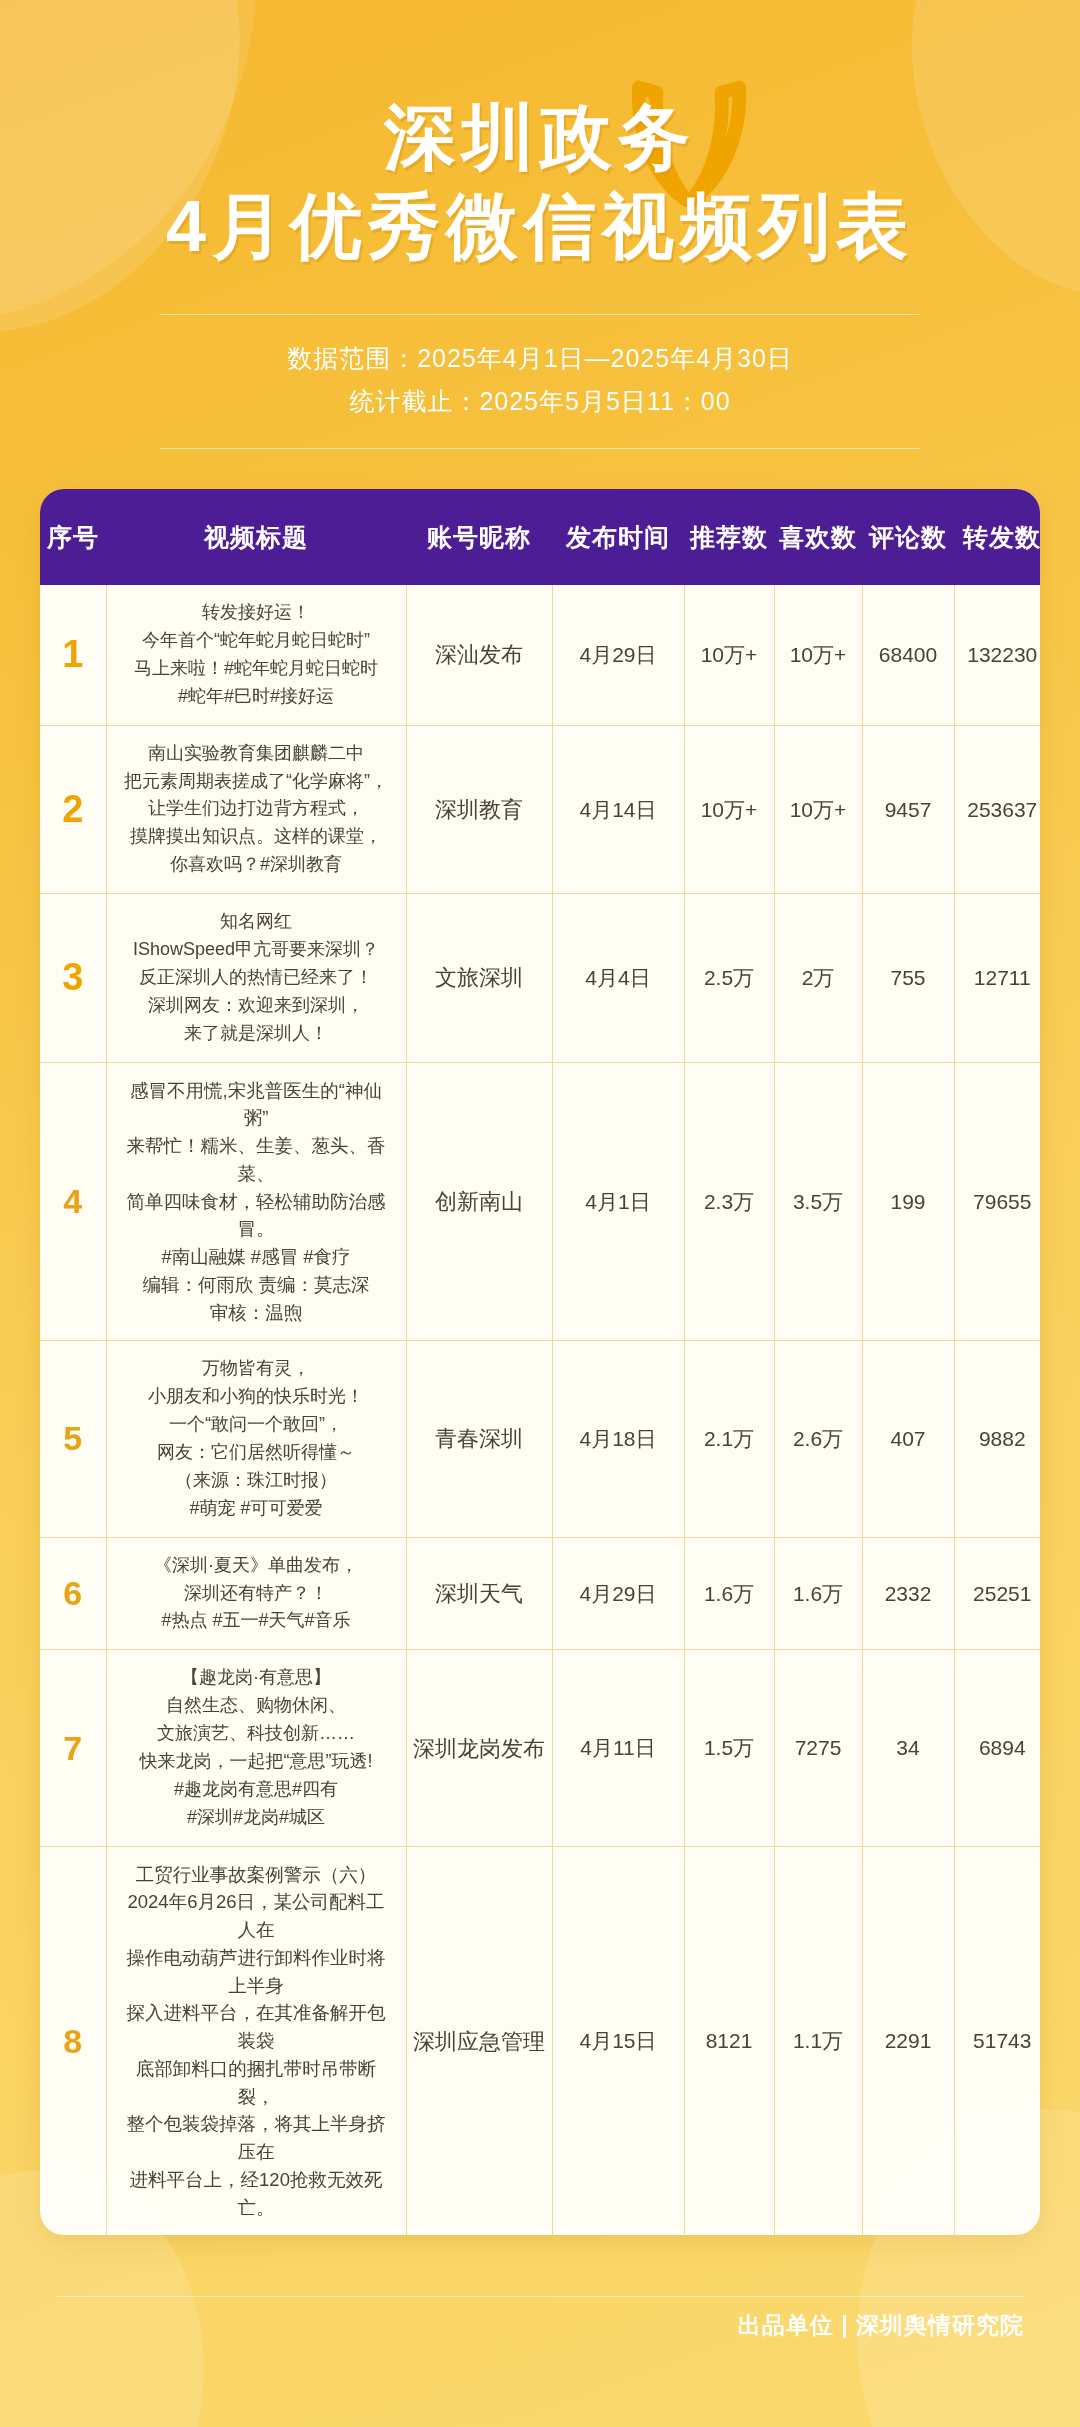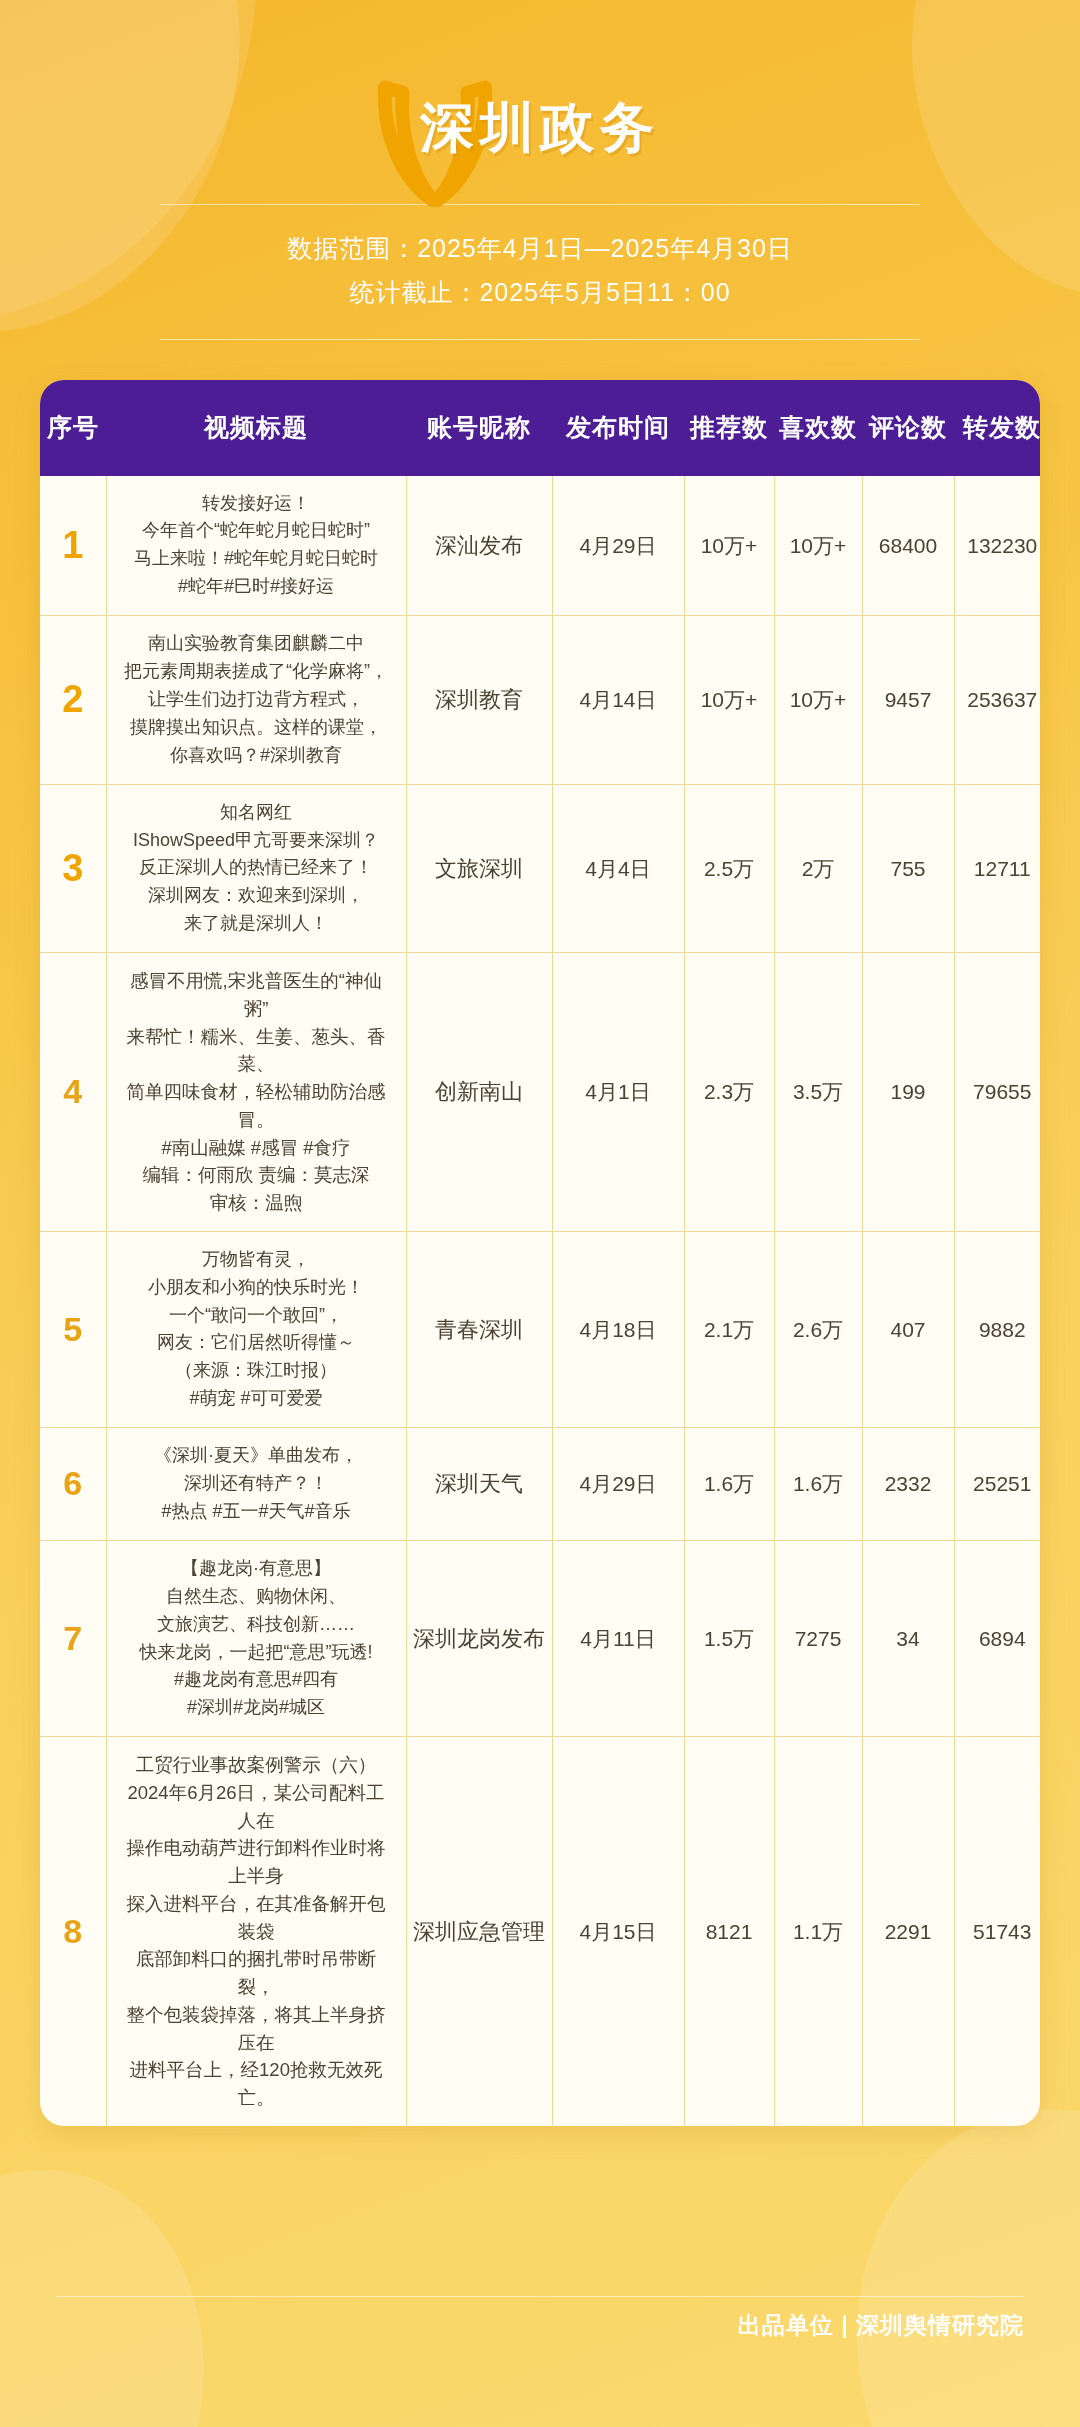--- a/index.html
+++ b/index.html
@@ -30,21 +30,21 @@
     border-radius: 0 0 100% 0;
     transform: rotate(-8deg);
   }
 
   .page { position: relative; z-index: 2; width: 1080px; height: 2427px; }
 
   
   .header { padding-top: 96px; text-align: center; position: relative; }
   .title-wrap { position: relative; display: inline-block; }
   .title-line1 {
-    font-size: 54px;
+    font-size: 72px;
     font-weight: bold;
     color: #ffffff;
     letter-spacing: 6px;
     line-height: 1.15;
     text-shadow: 2px 3px 0 rgba(214,150,20,0.45);
     position: relative;
     z-index: 3;
   }
   .title-line2 {
     font-size: 72px;
@@ -176,20 +176,21 @@
   <div class="blob blob-bl"></div>
   <div class="blob blob-br"></div>
 
   <div class="header">
     <div class="title-wrap">
       <svg class="logo-mark" viewBox="0 0 120 120">
         <path d="M20 14 C18 52, 34 88, 58 104 C40 84, 32 50, 34 18 Z" fill="none" stroke="#f0a400" stroke-width="11" stroke-linejoin="round"></path>
         <path d="M100 14 C102 52, 86 88, 62 104 C80 84, 88 50, 86 18 Z" fill="none" stroke="#f0a400" stroke-width="11" stroke-linejoin="round"></path>
       </svg>
       <div class="title-line1">深圳政务</div>
+      <div class="title-line2">4月优秀微信视频列表</div>
     </div>
 
     <div class="meta">
       <div class="meta-divider top"></div>
       <div>数据范围：2025年4月1日—2025年4月30日</div>
       <div>统计截止：2025年5月5日11：00</div>
       <div class="meta-divider"></div>
     </div>
   </div>
 

